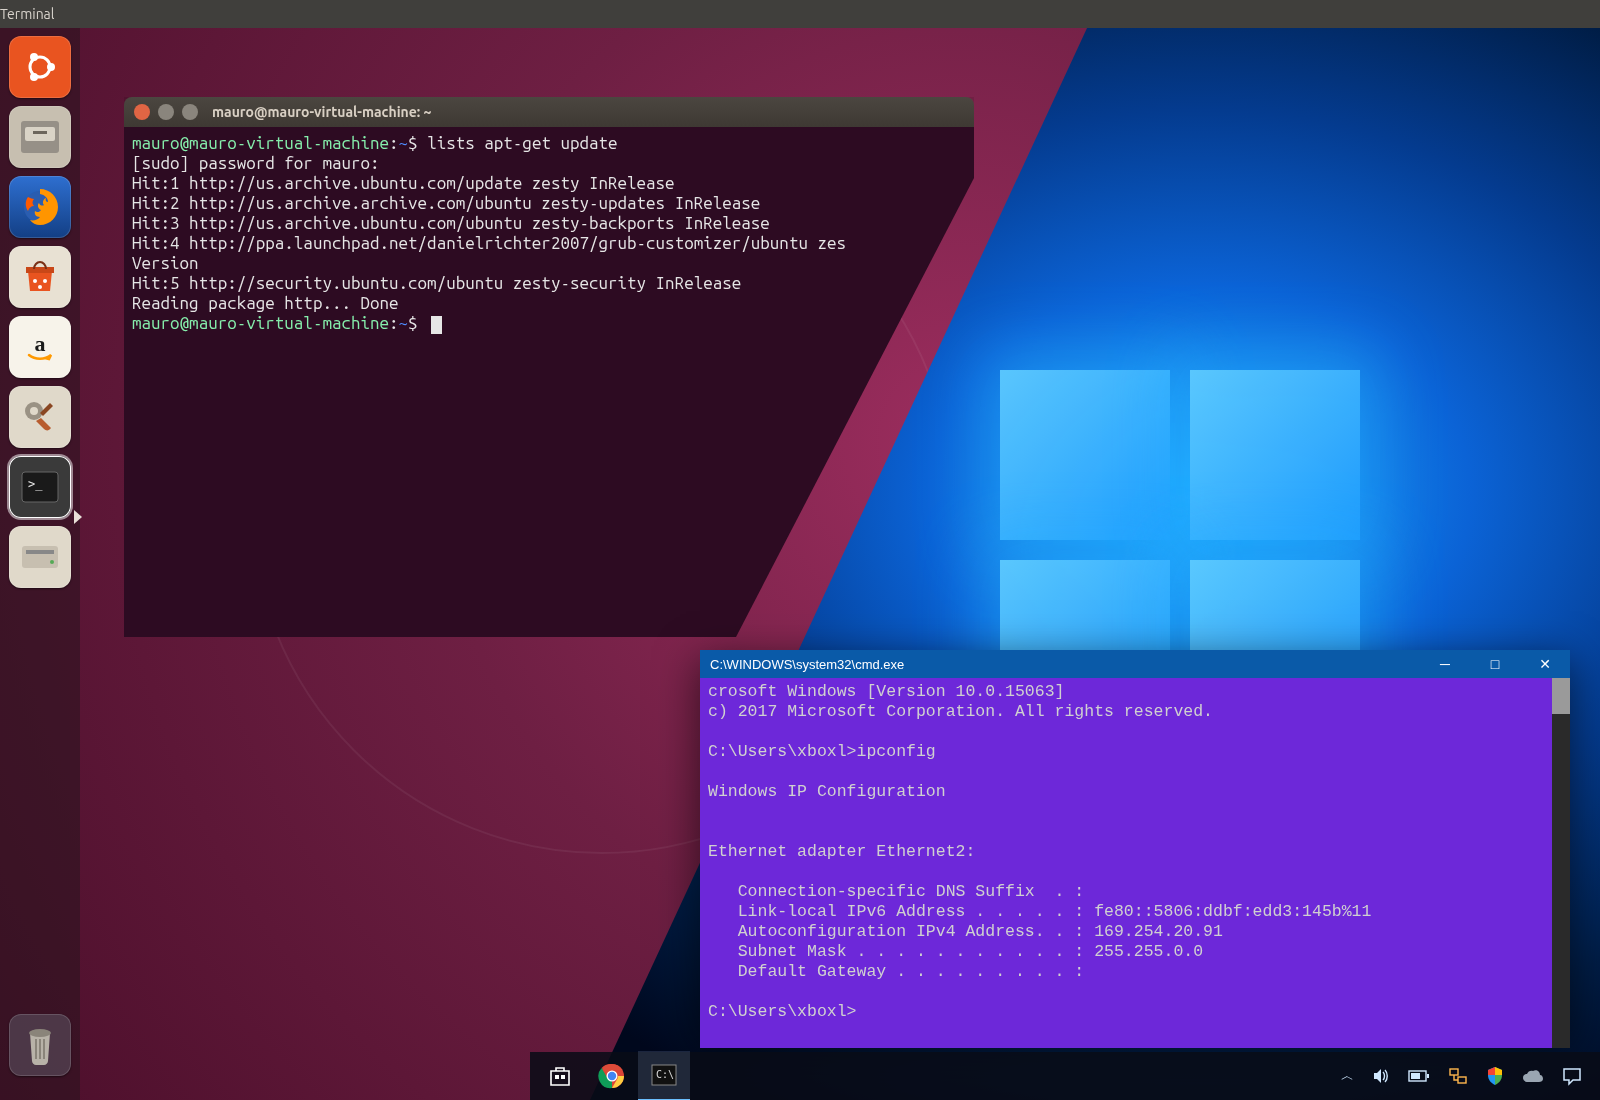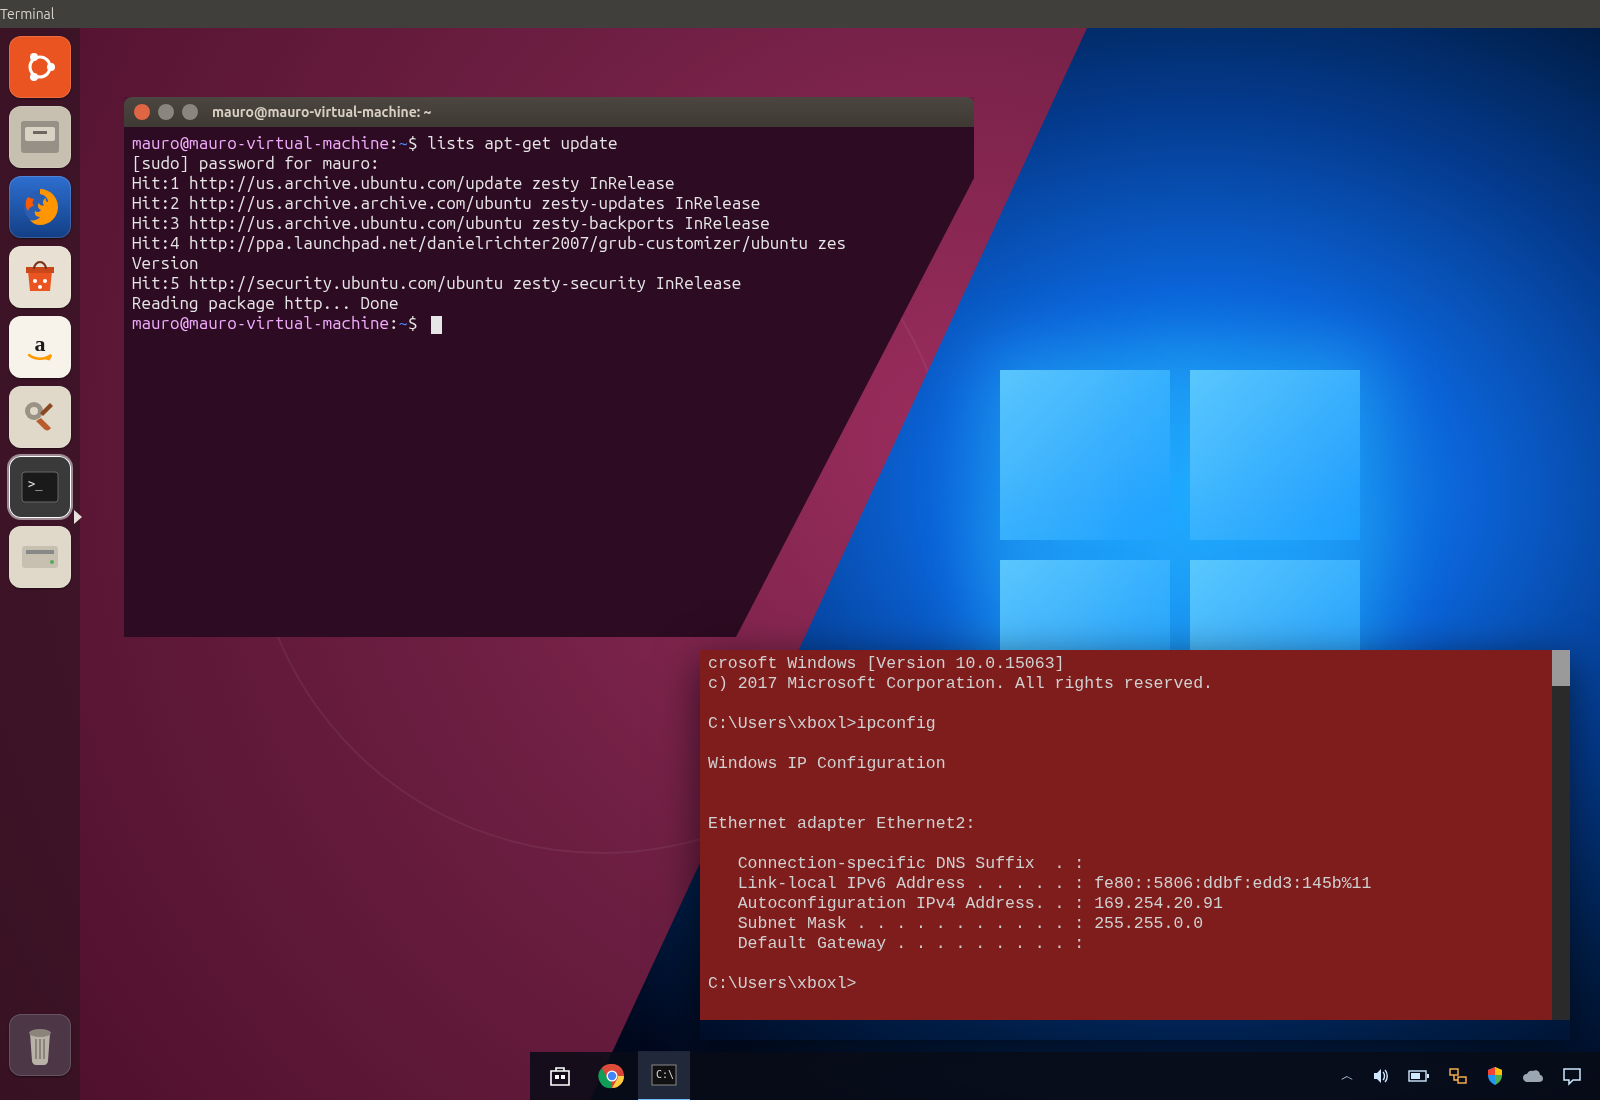--- a/index.html
+++ b/index.html
@@ -29,30 +29,30 @@
 .licon{width:62px;height:62px;margin:8px auto;border-radius:12px;display:flex;align-items:center;justify-content:center;box-shadow:inset 0 0 0 1px rgba(255,255,255,.15),0 1px 2px rgba(0,0,0,.5)}
 .licon.active{box-shadow:inset 0 0 0 1px #fff,0 0 0 2px rgba(255,255,255,.5)}
 .arrow-mark{position:absolute;left:74px;width:0;height:0;border-top:7px solid transparent;border-bottom:7px solid transparent;border-left:8px solid #e8e0d8}
 
 
 #uterm{position:absolute;top:97px;left:124px;width:850px;height:540px;border-radius:8px 8px 0 0;overflow:hidden;box-shadow:0 12px 50px rgba(0,0,0,.6);
   clip-path:polygon(0 0,100% 0,100% 15%,72% 100%,0 100%)}
 #uterm-title{height:30px;background:linear-gradient(#4b4640,#3e3933);display:flex;align-items:center;padding:0 10px;color:#d9d0c4;font-size:14px;font-weight:600}
 .tbtn{width:16px;height:16px;border-radius:50%;margin-right:8px}
 #uterm-body{background:#2d0b22;height:510px;padding:6px 8px;font-family:"Ubuntu Mono","DejaVu Sans Mono",monospace;font-size:17px;line-height:20px;color:#e6e6e6;white-space:pre}
-.p-green{color:#f0abfc}
+.p-green{color:#86efac}
 .p-blue{color:#4f8cff}
 .cursor{display:inline-block;width:11px;height:18px;background:#e6e6e6;vertical-align:middle;margin-left:4px}
 
 
 #cmd{position:absolute;top:650px;left:700px;width:870px;height:390px;box-shadow:0 10px 40px rgba(0,0,0,.6)}
 #cmd-title{height:28px;background:#0a5aa8;color:#fff;display:flex;align-items:center;font-family:"Segoe UI",Arial,sans-serif;font-size:13px;padding-left:10px}
 #cmd-title .btns{margin-left:auto;display:flex}
 .cmd-btn{width:50px;height:28px;display:flex;align-items:center;justify-content:center;color:#fff;font-size:14px}
-#cmd-body{position:relative;background:#7f1d1d;height:362px;padding:4px 8px;font-family:Consolas,"Courier New",monospace;font-size:16.5px;line-height:20px;color:#d0d0d0;white-space:pre;overflow:hidden}
+#cmd-body{position:relative;background:#6d28d9;height:362px;padding:4px 8px;font-family:Consolas,"Courier New",monospace;font-size:16.5px;line-height:20px;color:#d0d0d0;white-space:pre;overflow:hidden}
 #cmd-scroll{position:absolute;top:0;right:0;width:18px;height:100%;background:#2a2a2a}
 #cmd-thumb{position:absolute;top:0;right:0;width:18px;height:36px;background:#9a9a9a}
 
 
 #taskbar{position:absolute;left:530px;right:0;bottom:0;height:48px;background:rgba(8,12,22,.85);display:flex;align-items:center;padding:0 4px}
 .tb-item{width:52px;height:48px;display:flex;align-items:center;justify-content:center}
 .tray{margin-left:auto;display:flex;align-items:center;gap:18px;padding-right:14px;color:#d0e8ff;font-size:15px}
 .tb-active{border-bottom:3px solid #6cc0ff;background:rgba(180,210,255,.15)}
 
 
@@ -162,20 +162,28 @@
 <span>Hit:2 http://us.archive.archive.com/ubuntu zesty-updates InRelease</span>
 <span>Hit:3 http://us.archive.ubuntu.com/ubuntu zesty-backports InRelease</span>
 <span>Hit:4 http://ppa.launchpad.net/danielrichter2007/grub-customizer/ubuntu zes</span>
 <span>Version</span>
 <span>Hit:5 http://security.ubuntu.com/ubuntu zesty-security InRelease</span>
 <span>Reading package http... Done</span>
 <span class="p-green">mauro@mauro-virtual-machine</span><span>:</span><span class="p-blue">~</span><span>$ </span><span class="cursor"></span></div>
   </div>
 
   <div id="cmd">
+    <div id="cmd-title">
+      <span>C:\WINDOWS\system32\cmd.exe</span>
+      <div class="btns">
+        <div class="cmd-btn">─</div>
+        <div class="cmd-btn">□</div>
+        <div class="cmd-btn">✕</div>
+      </div>
+    </div>
     <div id="cmd-body"><span>crosoft Windows [Version 10.0.15063]</span>
 <span>c) 2017 Microsoft Corporation. All rights reserved.</span>
 
 <span>C:\Users\xboxl&gt;</span><span>ipconfig</span>
 
 <span>Windows IP Configuration</span>
 
 
 <span>Ethernet adapter Ethernet2:</span>
 

